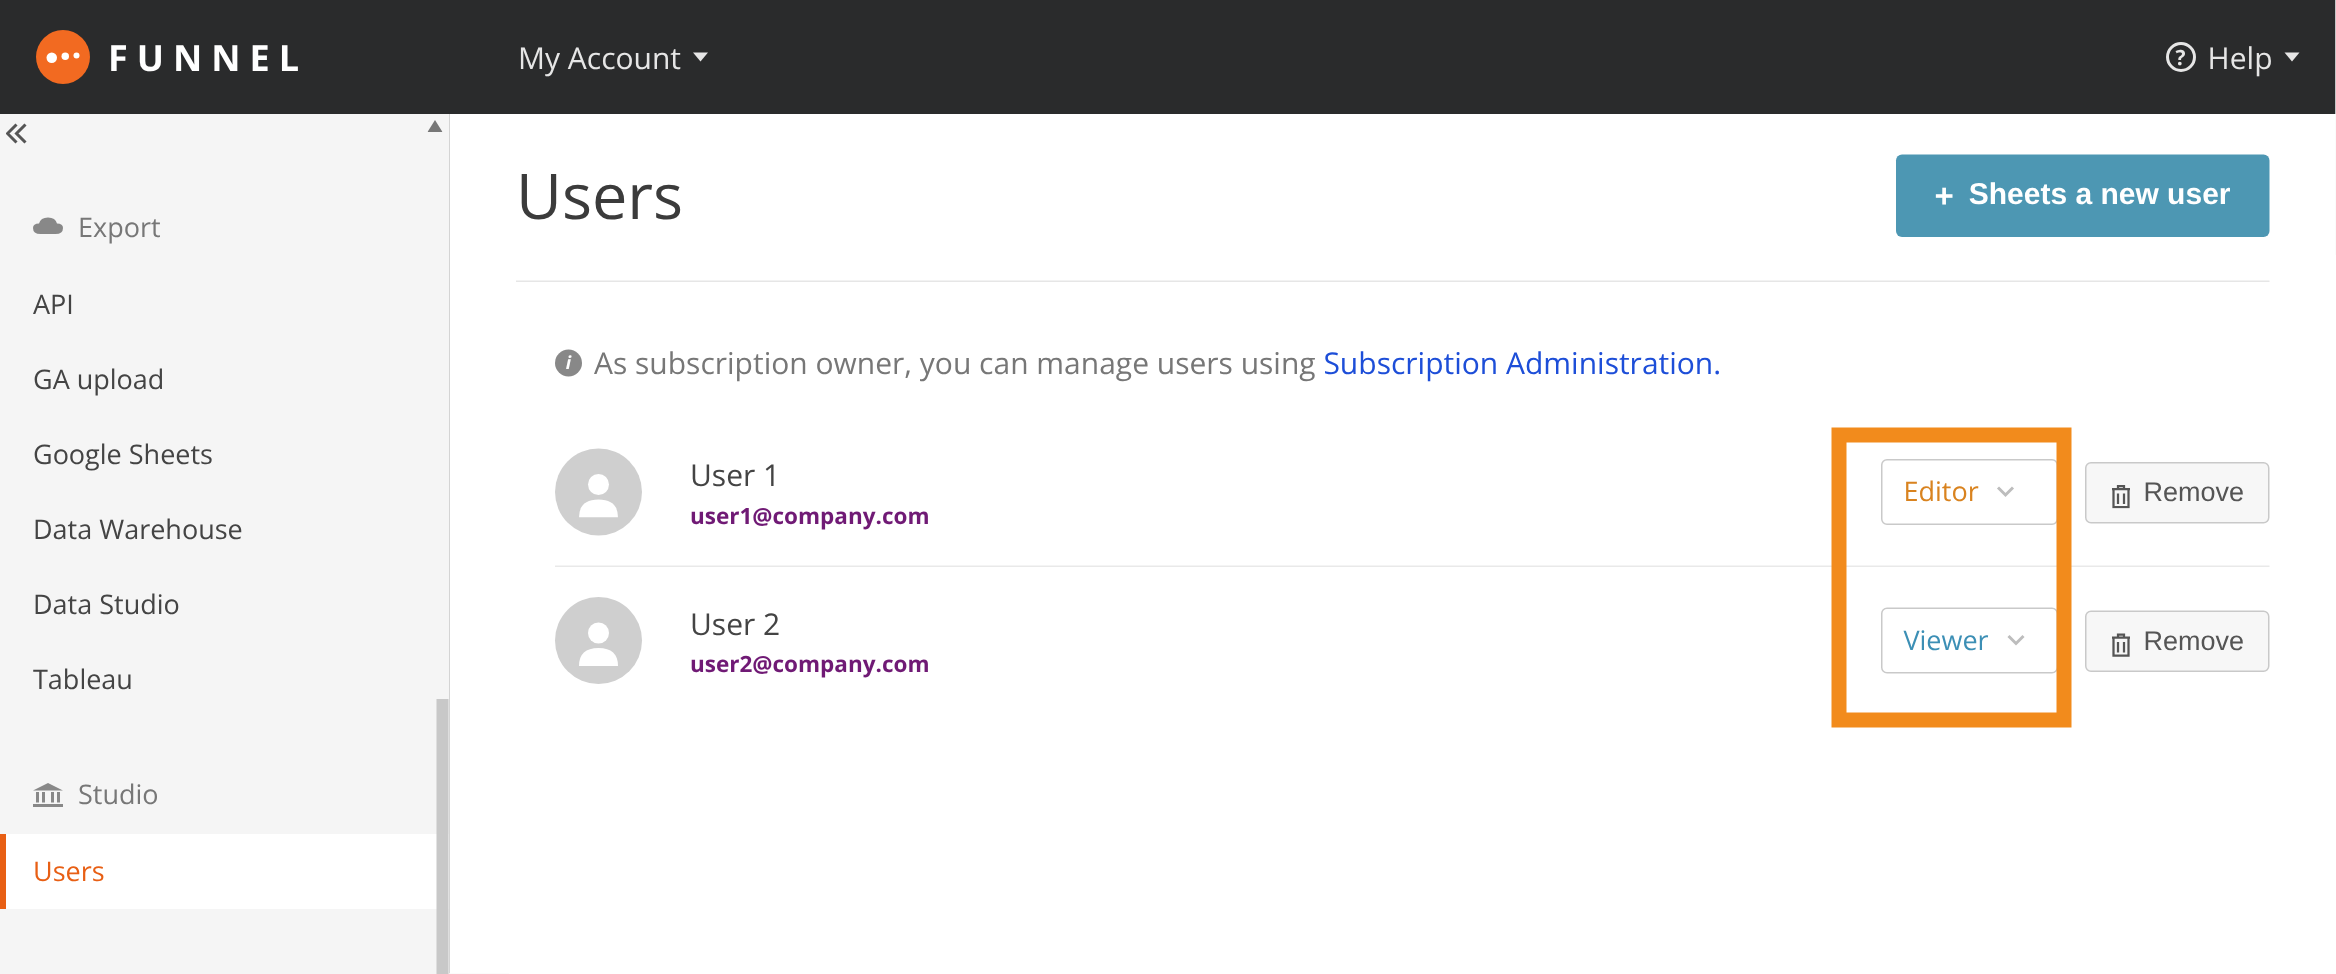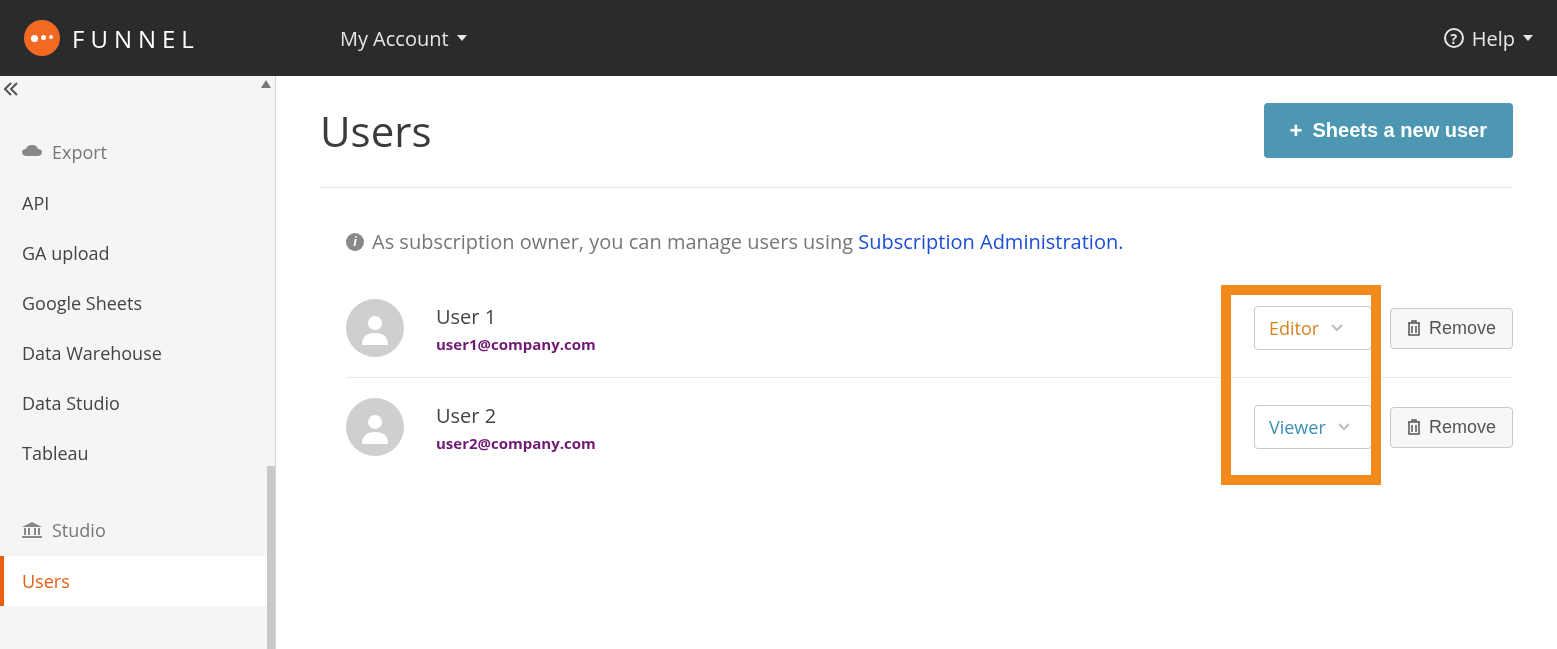--- a/index.html
+++ b/index.html
@@ -5,29 +5,29 @@
 * { margin:0; padding:0; box-sizing:border-box; }
 body { font-family:"Open Sans","Segoe UI",Helvetica,Arial,sans-serif; background:#f5f5f5; color:#333; width:1557px; height:649px; overflow:hidden; position:relative;}
 .topbar { height:76px; background:#2a2b2c; display:flex; align-items:center; padding:0 24px; color:#ddd; }
 .logo { display:flex; align-items:center; gap:12px; }
 .logo-mark { width:36px; height:36px; border-radius:50%; background:#f26a21; display:flex; align-items:center; justify-content:center; }
 .logo-dots { display:flex; gap:3px;}
 .logo-dots span{ display:inline-block; border-radius:50%; background:#fff;}
 .logo-dots .d1{width:7px;height:7px;}
 .logo-dots .d2{width:5px;height:5px;}
 .logo-dots .d3{width:4px;height:4px;}
-.logo-text { font-size:24px; font-weight:400; letter-spacing:6px; color:#fff; }
+.logo-text { font-size:24px; font-weight:700; letter-spacing:6px; color:#fff; }
 .nav-account { margin-left:140px; font-size:20px; color:#e6e6e6; display:flex; align-items:center; gap:8px; cursor:pointer;}
 .nav-help { margin-left:auto; font-size:20px; color:#e6e6e6; display:flex; align-items:center; gap:8px; cursor:pointer;}
 .caret-down { width:0;height:0;border-left:5px solid transparent;border-right:5px solid transparent;border-top:6px solid #e6e6e6;}
 .help-icon{ width:20px;height:20px;border-radius:50%;border:2px solid #e6e6e6;display:inline-flex;align-items:center;justify-content:center;font-weight:bold;font-size:14px;}
 
 .body{ display:flex; height:calc(649px - 76px); position:relative;}
 .collapse-handle{ position:absolute; left:4px; top:6px; color:#555; cursor:pointer; z-index:5;}
-.sidebar{ width:276px; background:#f5f5f5; border-right:1px solid #d4d4d4; position:relative; padding-top:50px; overflow-y:auto;}
+.sidebar{ width:300px; background:#f5f5f5; border-right:1px solid #d4d4d4; position:relative; padding-top:50px; overflow-y:auto;}
 .sidebar-scrollup{ position:absolute; right:4px; top:4px; color:#555;}
 .sidebar-scrollthumb{ position:absolute; right:0; top:390px; width:8px; height:250px; background:#c8c8c8;}
 .section-header{ padding:14px 22px; color:#777; font-size:18px; display:flex; align-items:center; gap:10px;}
 .nav-item{ padding:13px 22px; font-size:18px; color:#444; cursor:pointer;}
 .nav-item.active{ color:#e85f14; border-left:4px solid #e85f14; background:#fff; padding-left:18px;}
 
 .main{ flex:1; background:#fff; padding:26px 44px; overflow:auto;}
 .page-header{ display:flex; align-items:center; justify-content:space-between; padding-bottom:28px; border-bottom:1px solid #e6e6e6;}
 .page-title{ font-size:42px; font-weight:400; color:#3b3b3b;}
 .btn-invite{ background:#4d97b3; color:#fff; border:none; border-radius:4px; padding:16px 26px; font-size:20px; font-weight:600; display:flex; align-items:center; gap:10px; cursor:pointer;}
@@ -40,21 +40,21 @@
 .user-row{ display:flex; align-items:center; padding:20px 0; border-bottom:1px solid #e9e9e9;}
 .user-row:last-child{ border-bottom:none;}
 .avatar{ width:58px;height:58px;border-radius:50%;background:#cfcfcf; display:flex;align-items:center;justify-content:center; margin-right:32px;}
 .user-info .name{ font-size:20px; color:#444;}
 .user-info .email{ font-size:15px; color:#701a75; margin-top:4px;font-weight:bold;}
 .row-actions{ margin-left:auto; display:flex; align-items:center; gap:18px;}
 .role-select{ border:1px solid #c9c9c9; border-radius:4px; padding:9px 14px; min-width:118px; font-size:18px; display:flex; align-items:center; gap:12px; cursor:pointer; background:#fff;}
 .role-editor{ color:#d9831f; }
 .role-viewer{ color:#3c8fb5; }
 .chev{ color:#bdbdbd; }
-.btn-remove{ border:1px solid #c9c9c9; border-radius:4px; background:#f7f7f7; padding:9px 16px; font-size:18px; color:#555; display:flex; align-items:center; gap:8px; cursor:pointer;}
+.btn-remove{ border:1px solid #c9c9c9; border-radius:4px; background:#f7f7f7; padding:9px 16px; font-size:18px; color:#555; display:flex; align-items:flex-end; gap:8px; cursor:pointer;}
 
 .highlight-box{ position:absolute; border:10px solid #f28b1c; pointer-events:none; left:1221px; top:285px; width:160px; height:200px;}
 
 svg{ display:block;}
 </style>
 </head>
 <body>
 
 <div class="topbar">
   <div class="logo">

